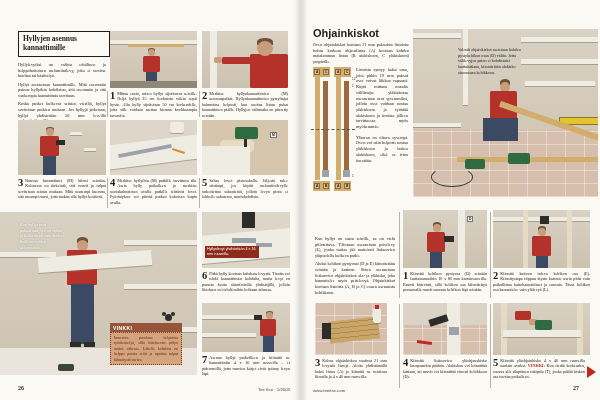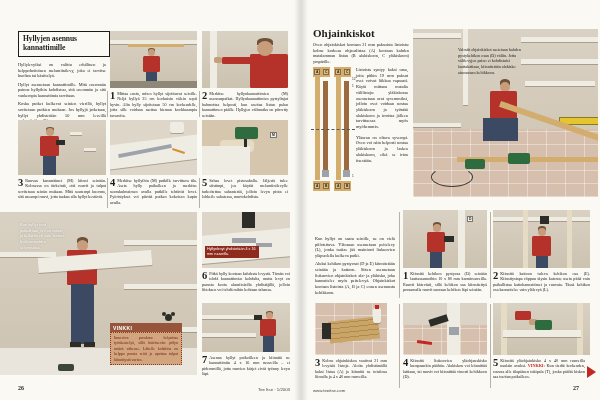--- a/index.html
+++ b/index.html
@@ -179,21 +179,21 @@
     <div class="el legs" style="left:61px;top:33px;width:11px;height:16px;"></div>
   </div>
   <div class="abs cap" style="left:202px;top:355px;width:88px;">
     <span class="n">7</span>
     <span>Asenna hyllyt paikoilleen ja kiinnitä ne kannattimiin 4 x 16 mm ruuveilla – ei pidemmillä, jotta ruuvien kärjet eivät työnny levyn läpi.</span>
   </div>
 
   <div class="abs pagenum" style="left:18px;top:385px;">26</div>
   <div class="abs footer" style="left:238px;top:387px;width:52px;text-align:right;">Tee Itse · 1/2003</div>
 
-  <div class="abs h-sans" style="left:313px;top:27px;font-family:Liberation Serif, serif;">Ohjainkiskot</div>
+  <div class="abs h-sans" style="left:313px;top:27px;">Ohjainkiskot</div>
   <div class="abs body-txt" style="left:313px;top:42px;width:96px;">Oven ohjainkiskot kootaan 21 mm paksuista listoista: kolme korkeaa ohjauslistaa (A) kootaan kahden matalamman listan (B alakiskoon, C yläkiskoon) ympärille.</div>
 
   <div class="abs" style="left:313px;top:67px;width:40px;height:128px;">
     <div class="el wood" style="left:0;top:0;width:17px;height:10px;"></div>
     <div class="el wood" style="left:21px;top:0;width:17px;height:10px;"></div>
     <div class="el dlabel" style="left:1px;top:2px;">A</div>
     <div class="el dlabel" style="left:10px;top:2px;">C</div>
     <div class="el dlabel" style="left:22px;top:2px;">A</div>
     <div class="el dlabel" style="left:31px;top:2px;">C</div>
     <div class="el wood" style="left:2px;top:10px;width:5px;height:103px;"></div>

